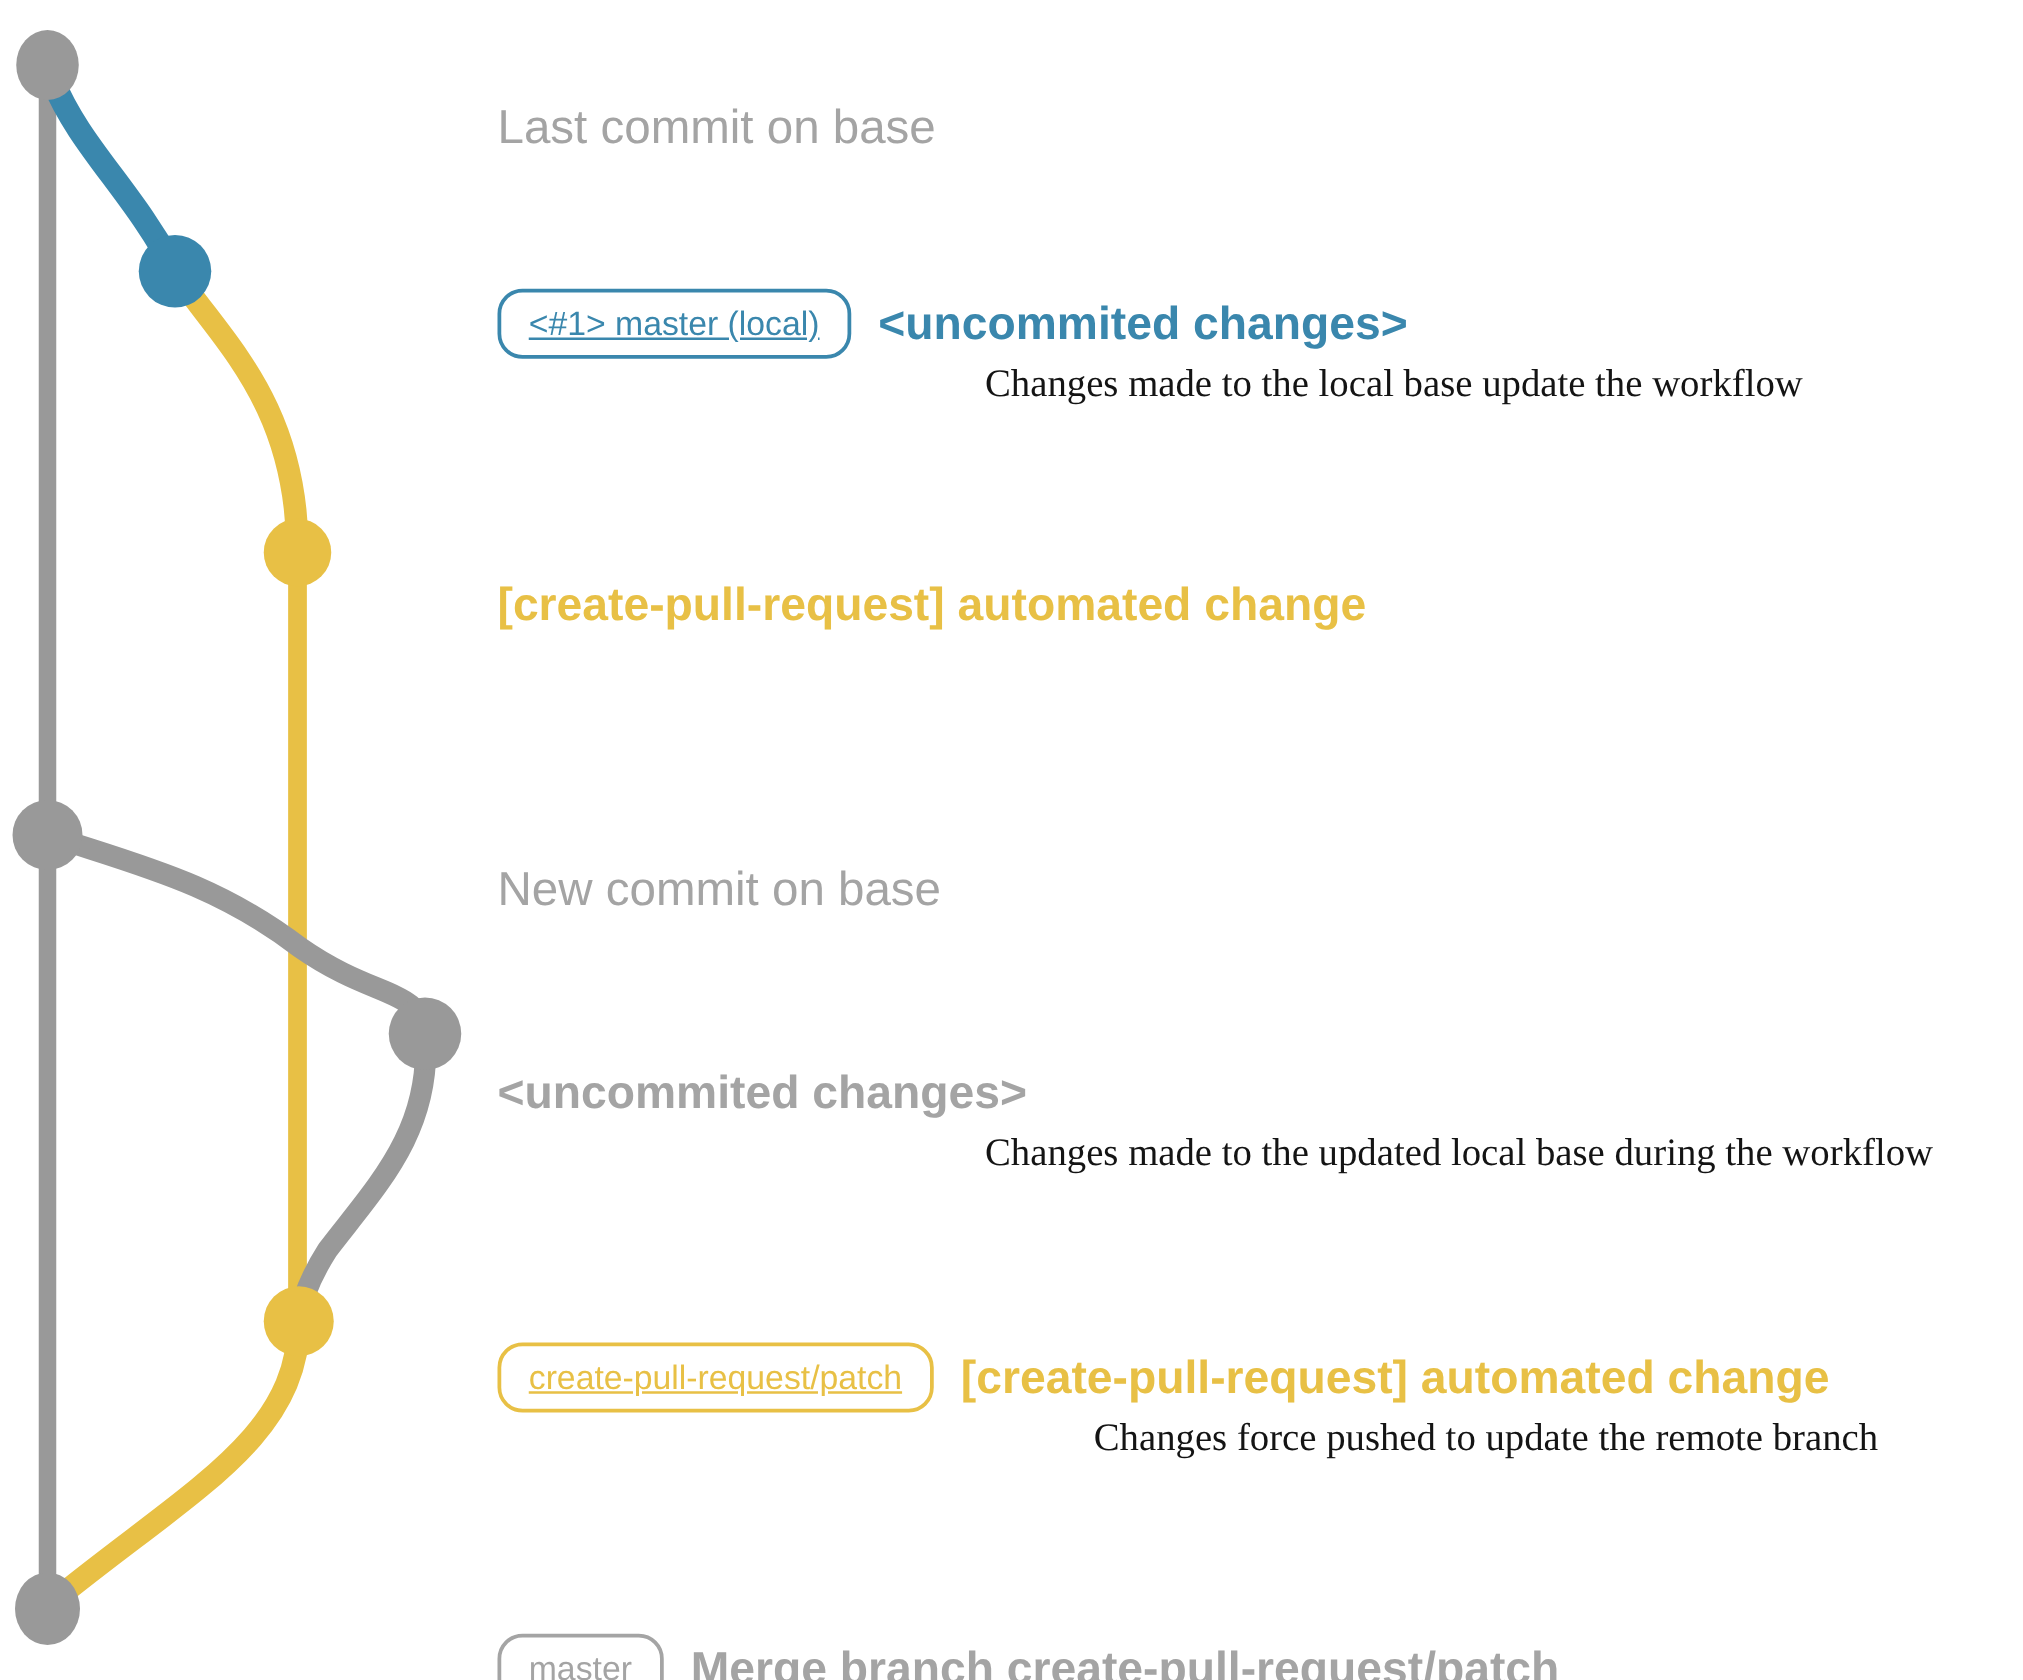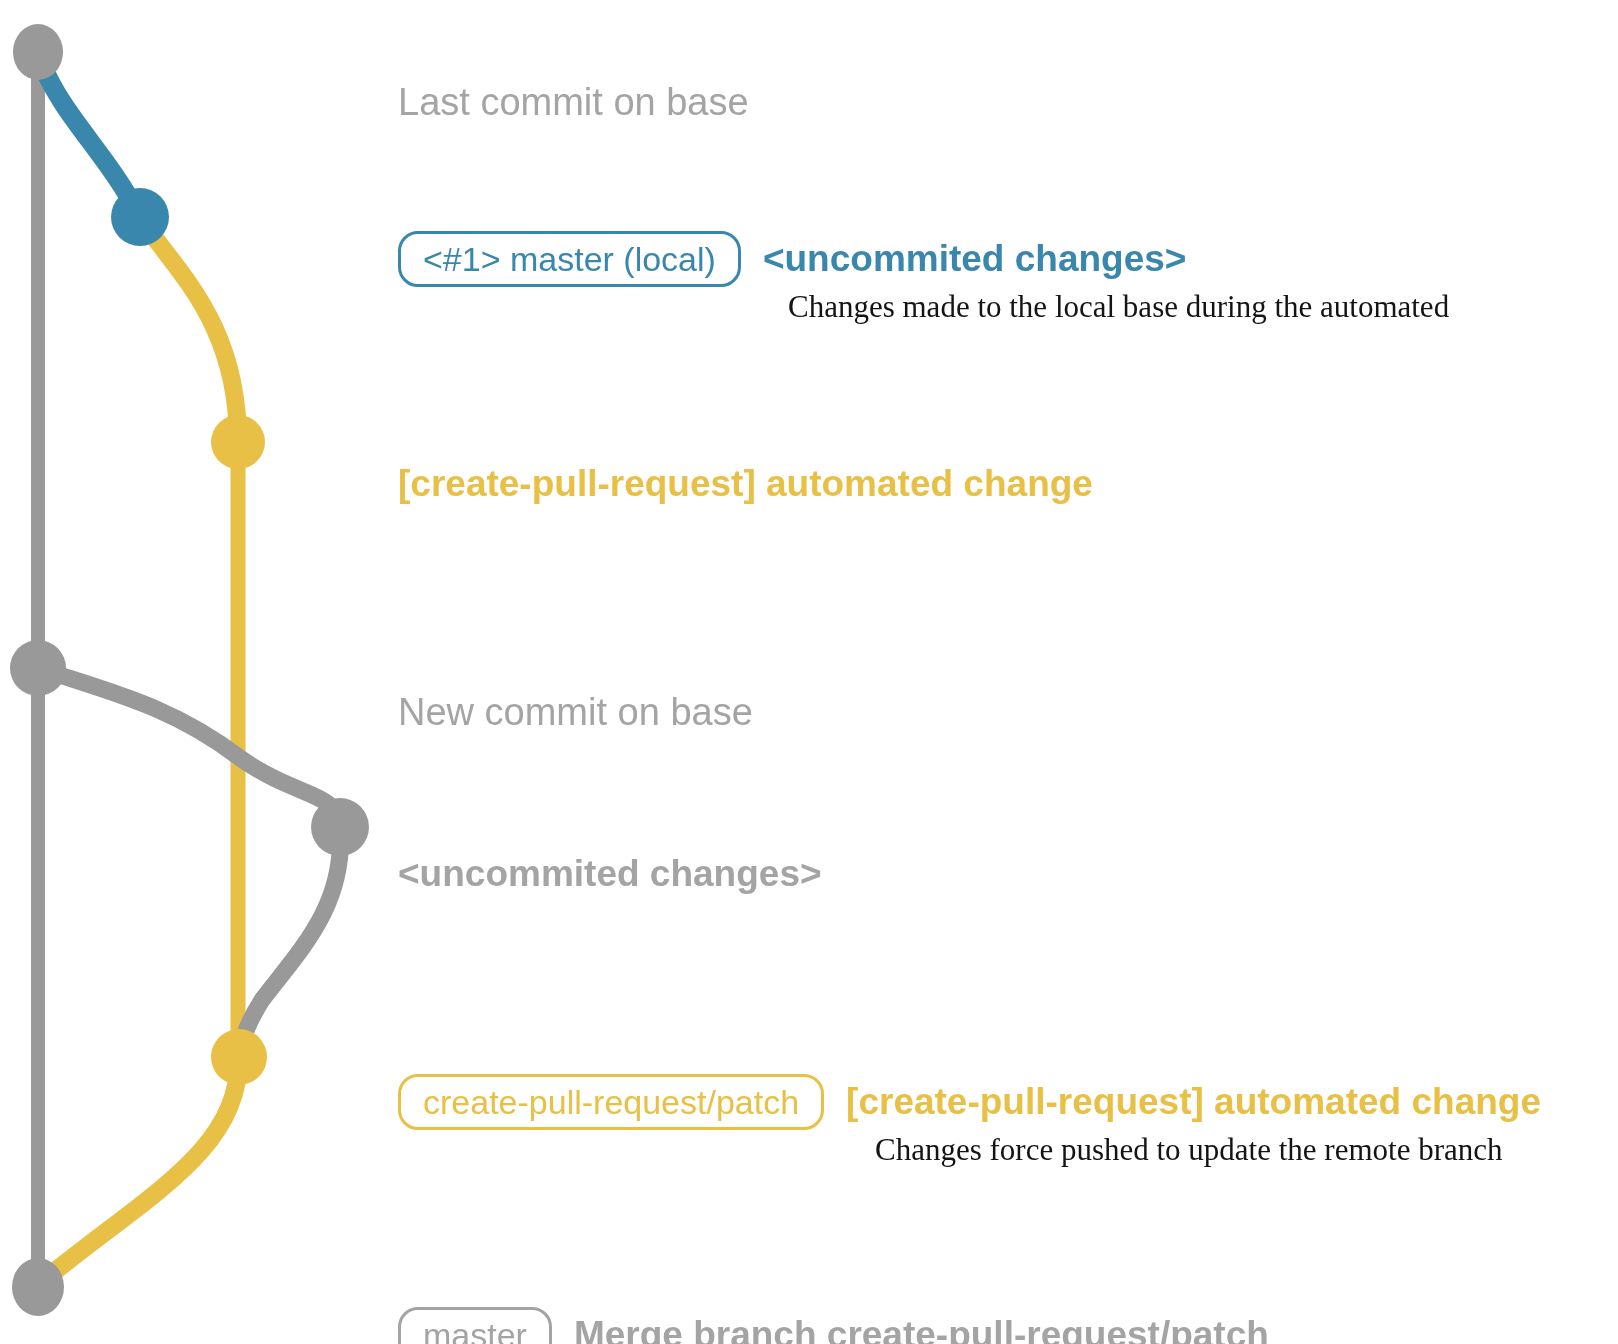--- a/index.html
+++ b/index.html
@@ -43,22 +43,23 @@
     gap: 22px;
     height: 56px;
   }
   .badge {
     display: inline-flex;
     align-items: center;
     height: 50px;
     padding: 0 22px;
     border: 3px solid;
     border-radius: 20px;
-    font-size: 34px;
+    font-size: 27px;
     line-height: 1;
+    text-decoration: underline;
   }
   .badge.blue   { color: var(--blue);      border-color: var(--blue); }
   .badge.gray   { color: var(--text-gray); border-color: var(--text-gray); }
   .badge.yellow { color: var(--yellow);    border-color: var(--yellow); }
   .msg {
     font-size: 37px;
     line-height: 1.1;
     font-weight: bold;
   }
   .msg.blue   { color: var(--blue); }
@@ -109,39 +110,40 @@
     <div class="row-main">
       <span class="label-gray">Last commit on base</span>
     </div>
   </div>
 
   <div class="row" style="top:184px">
     <div class="row-main">
       <span class="badge blue">&lt;#1&gt; master (local)</span>
       <span class="msg blue">&lt;uncommited changes&gt;</span>
     </div>
-    <div class="note" style="margin-left:390px">Changes made to the local base during the automated</div>
+    <div class="note" style="margin-left:390px">Changes made to the local base update the workflow</div>
   </div>
 
   <div class="row" style="top:409px">
     <div class="row-main">
       <span class="msg yellow">[create-pull-request] automated change</span>
     </div>
   </div>
 
   <div class="row" style="top:637px">
     <div class="row-main">
       <span class="label-gray">New commit on base</span>
     </div>
   </div>
 
   <div class="row" style="top:799px">
     <div class="row-main">
       <span class="msg gray">&lt;uncommited changes&gt;</span>
     </div>
+    <div class="note" style="margin-left:390px">Changes made to the updated local base during the workflow</div>
   </div>
 
   <div class="row" style="top:1027px">
     <div class="row-main">
       <span class="badge yellow">create-pull-request/patch</span>
       <span class="msg yellow">[create-pull-request] automated change</span>
     </div>
     <div class="note" style="margin-left:477px">Changes force pushed to update the remote branch</div>
   </div>
 

